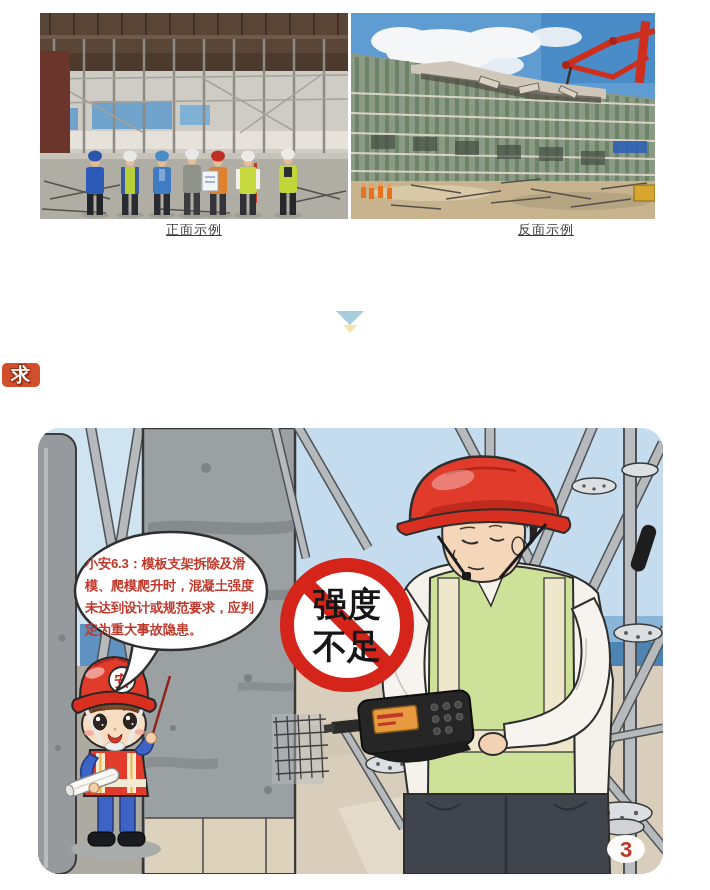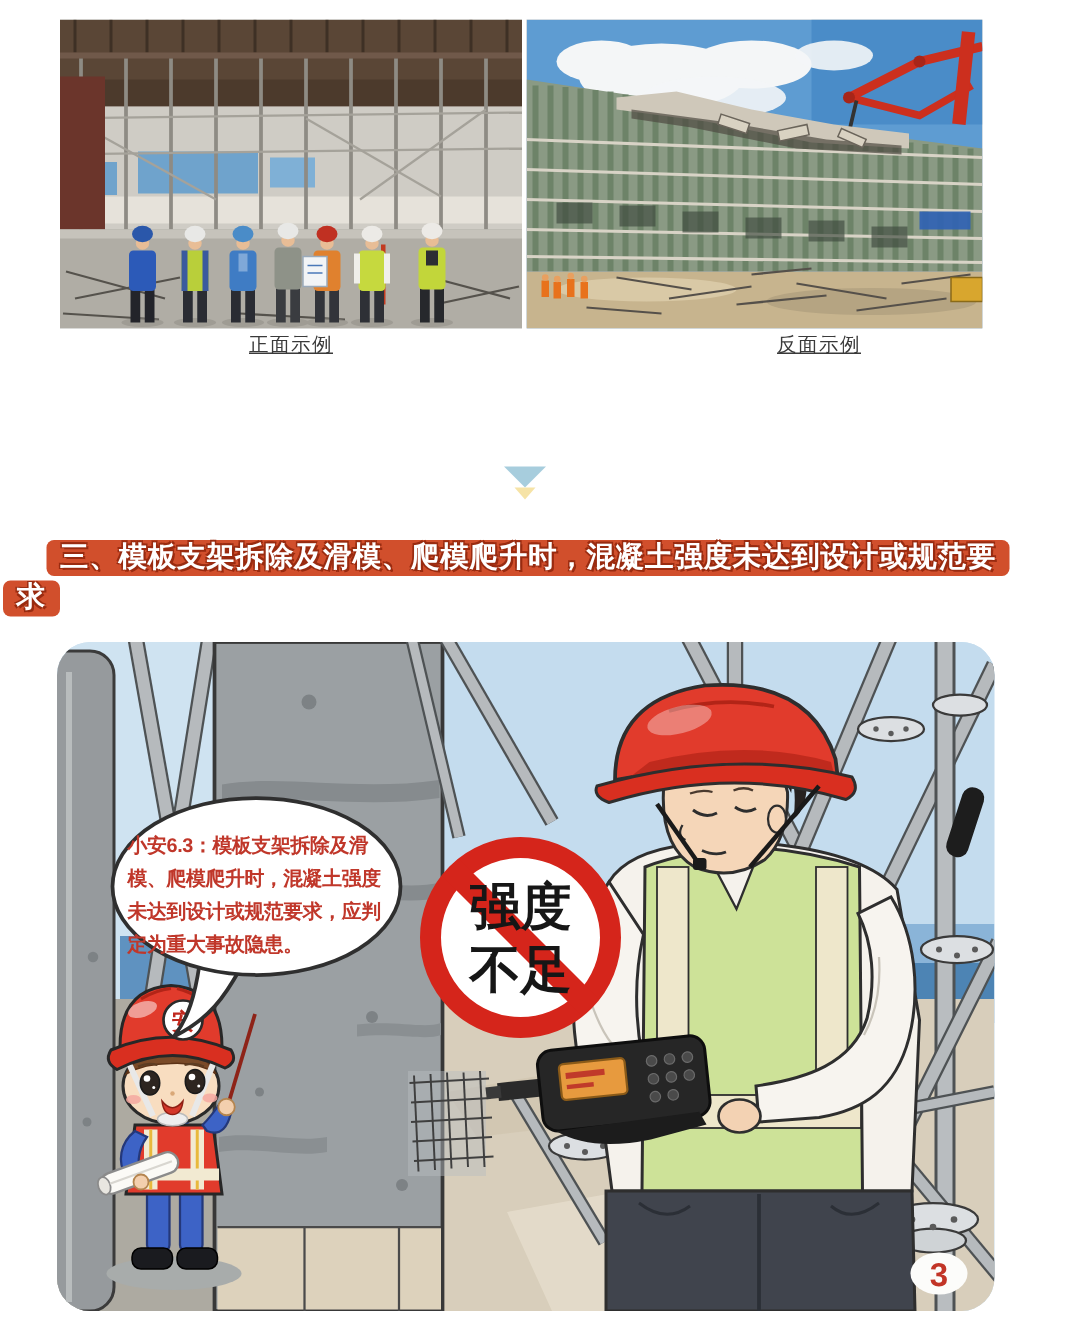--- a/index.html
+++ b/index.html
@@ -293,21 +293,20 @@
 <div class="caption" style="left:366px;width:360px;text-align:center;">反面示例</div>
 
 <div class="abs" style="left:331px;top:310px;">
   <svg width="38" height="26" viewBox="0 0 38 26">
     <polygon points="5,1 33,1 19,15" fill="#a7cddd"></polygon>
     <polygon points="12,15 26,15 19,23" fill="#f6e3a6"></polygon>
   </svg>
 </div>
 
 <div class="heading-wrap">
-  <div class="heading-line1"><span class="heading-bar">三、模板支架拆除及滑模、爬模爬升时，混凝土强度未达到设计或规范要</span></div>
   <div><span class="heading-bar heading-line2">求</span></div>
 </div>
 
 <div class="illu">
   <svg width="625" height="446" viewBox="0 0 625 446">
 
     <rect x="0" y="0" width="625" height="446" fill="#cfe3f1"></rect>
     <rect x="240" y="0" width="385" height="200" fill="#c4dcee"></rect>
     <rect x="240" y="188" width="385" height="30" fill="#8ab4d8"></rect>
     <rect x="240" y="214" width="385" height="40" fill="#4d84b4"></rect>

